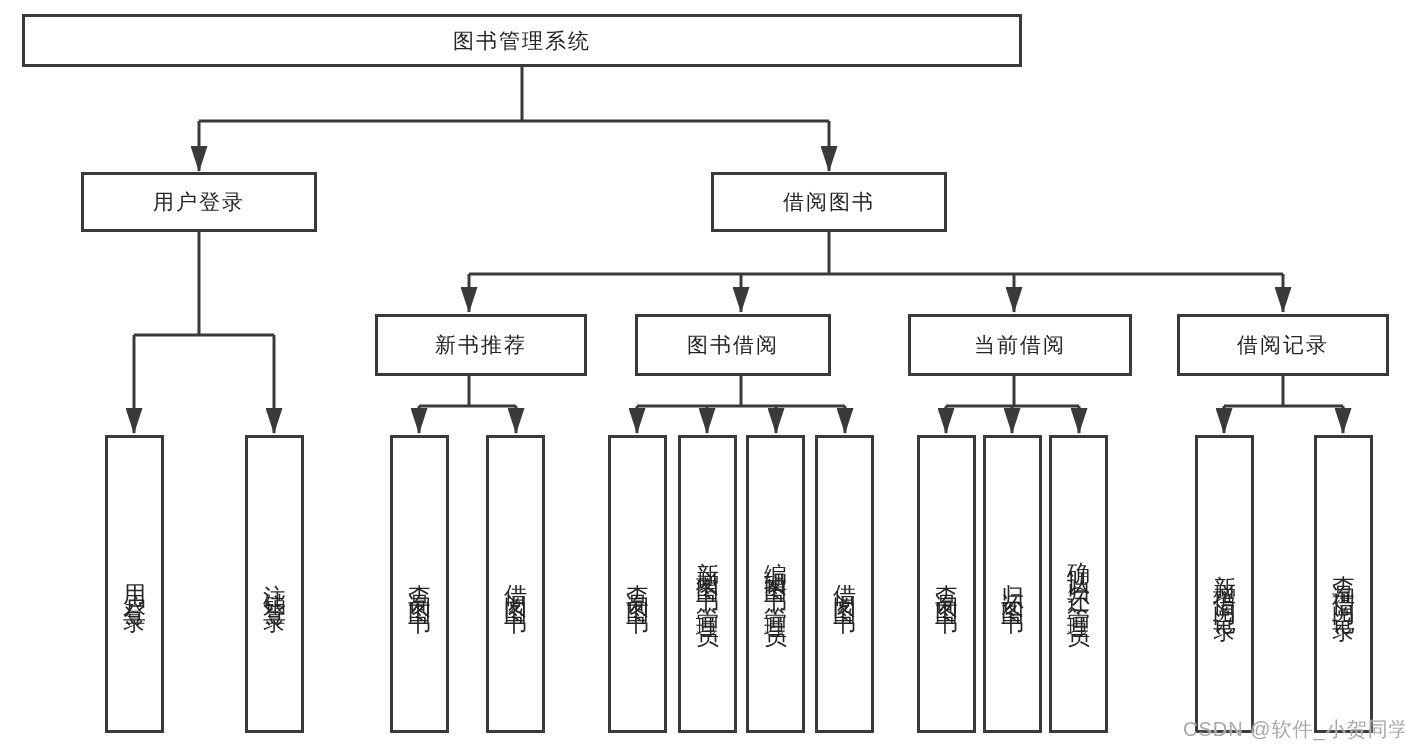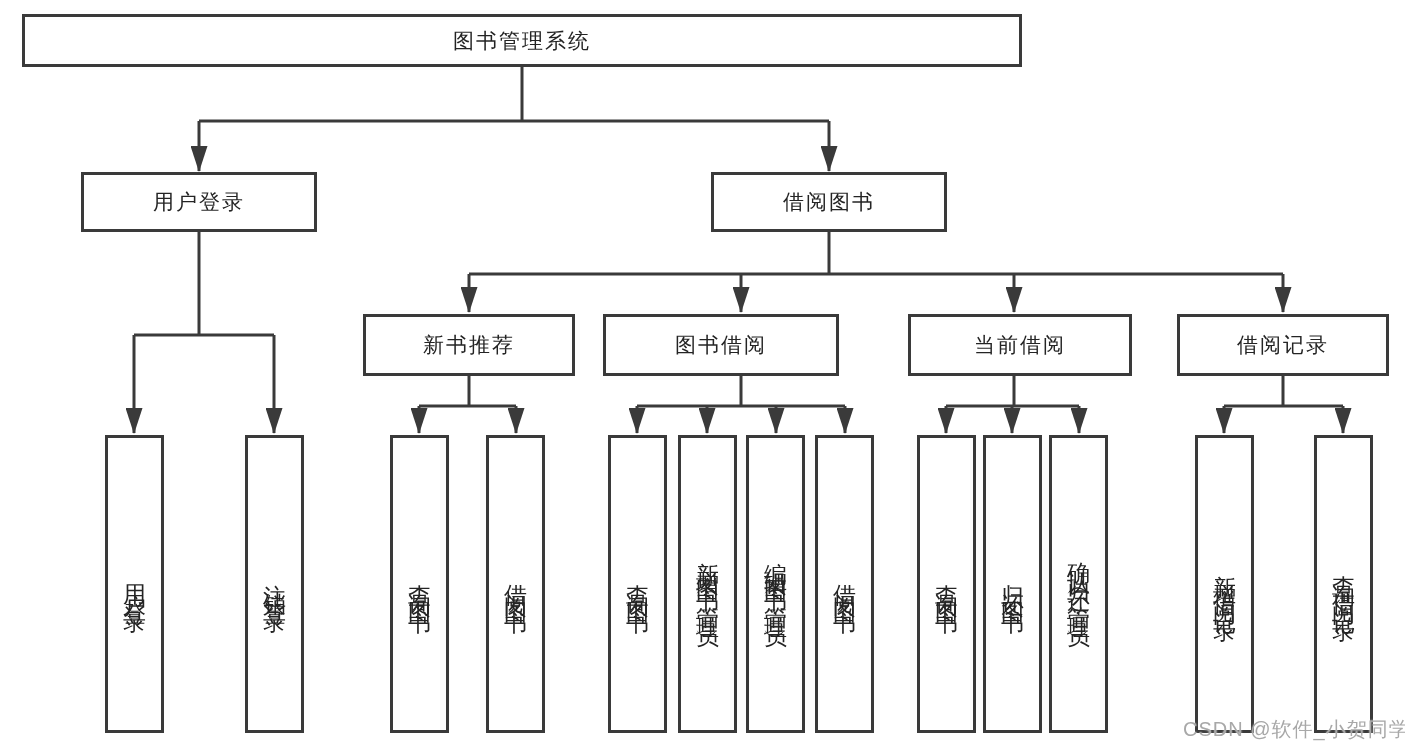--- a/index.html
+++ b/index.html
@@ -83,22 +83,22 @@
       <line x1="1224" y1="406" x2="1224" y2="433" marker-end="url(#arrowhead)"></line>
       <line x1="1343" y1="406" x2="1343" y2="433" marker-end="url(#arrowhead)"></line>
     </g>
   </svg>
 
   <div class="node" style="left:22px;top:14px;width:1000px;height:53px">图书管理系统</div>
 
   <div class="node" style="left:81px;top:172px;width:236px;height:60px">用户登录</div>
   <div class="node" style="left:711px;top:172px;width:236px;height:60px">借阅图书</div>
 
-  <div class="node" style="left:363px;top:314px;width:212px;height:62px">新书推荐</div>
-  <div class="node" style="left:603px;top:314px;width:236px;height:62px">图书借阅</div>
+  <div class="node" style="left:375px;top:314px;width:212px;height:62px">新书推荐</div>
+  <div class="node" style="left:635px;top:314px;width:196px;height:62px">图书借阅</div>
   <div class="node" style="left:908px;top:314px;width:224px;height:62px">当前借阅</div>
   <div class="node" style="left:1177px;top:314px;width:212px;height:62px">借阅记录</div>
 
   <div class="node leaf" style="left:105px;top:435px;width:59px;height:298px">用户登录</div>
   <div class="node leaf" style="left:245px;top:435px;width:59px;height:298px">注销登录</div>
 
   <div class="node leaf" style="left:390px;top:435px;width:59px;height:298px">查询图书</div>
   <div class="node leaf" style="left:486px;top:435px;width:59px;height:298px">借阅图书</div>
 
   <div class="node leaf" style="left:608px;top:435px;width:59px;height:298px">查询图书</div>

